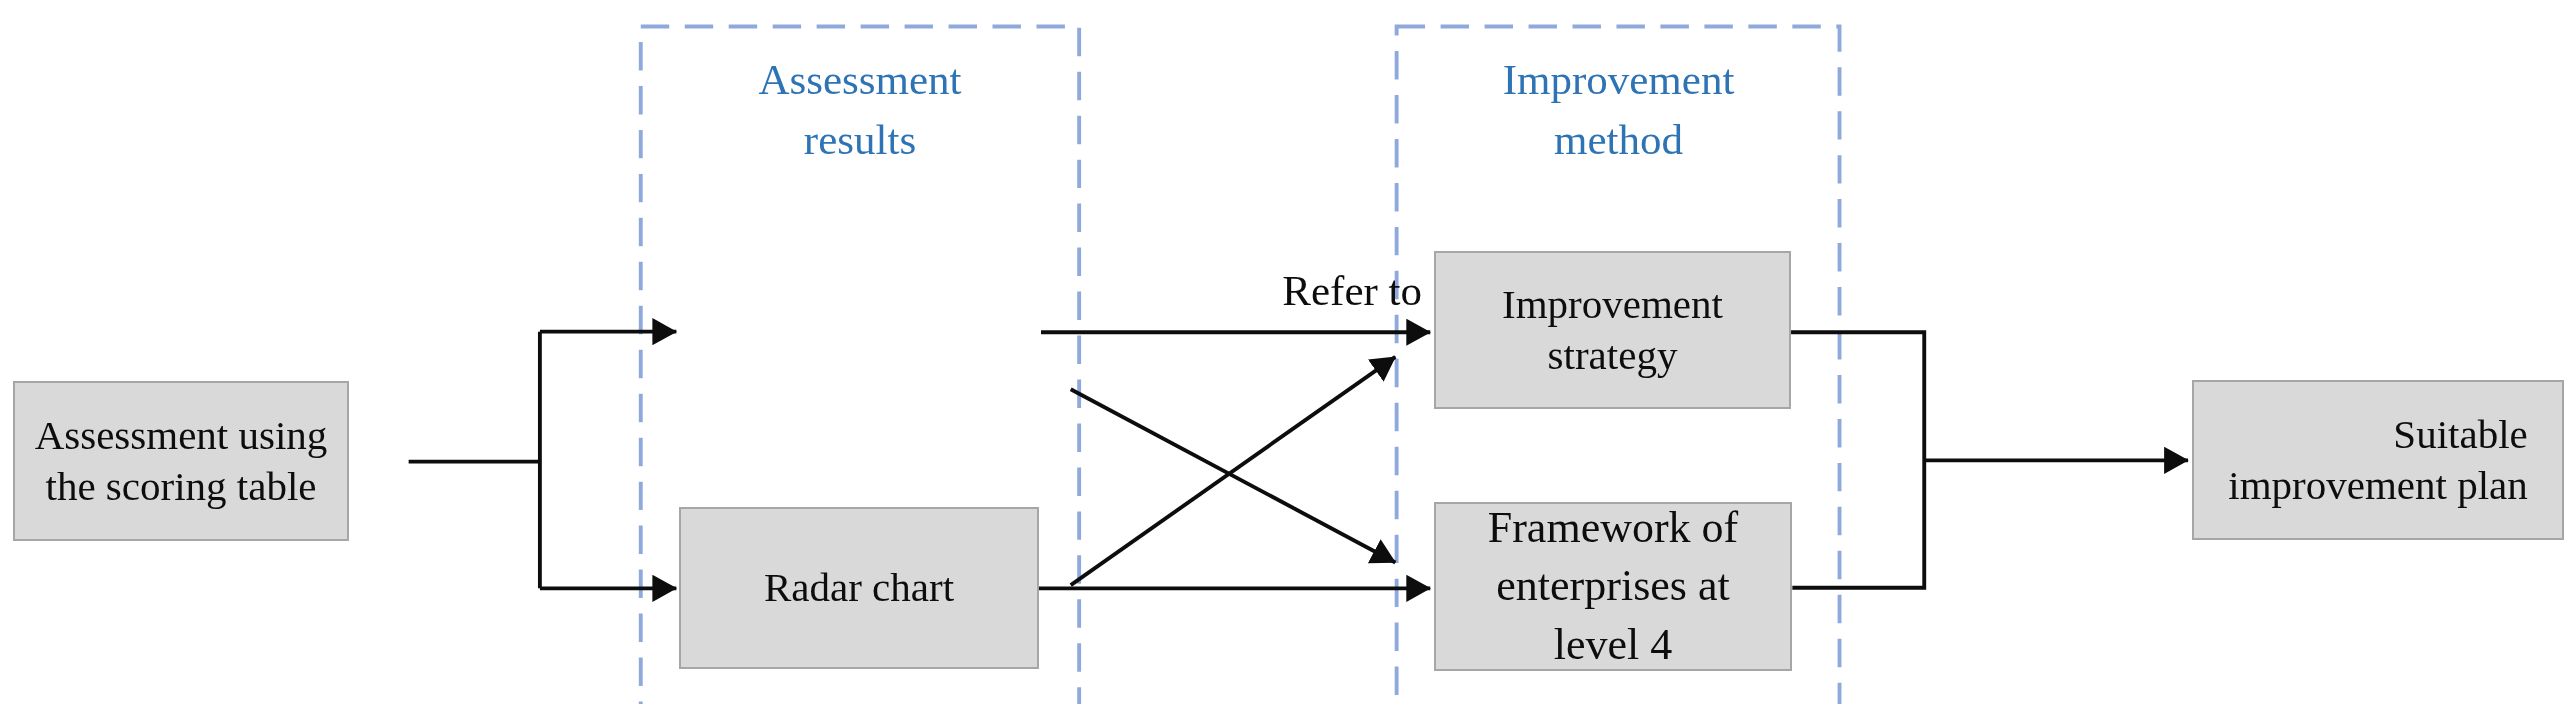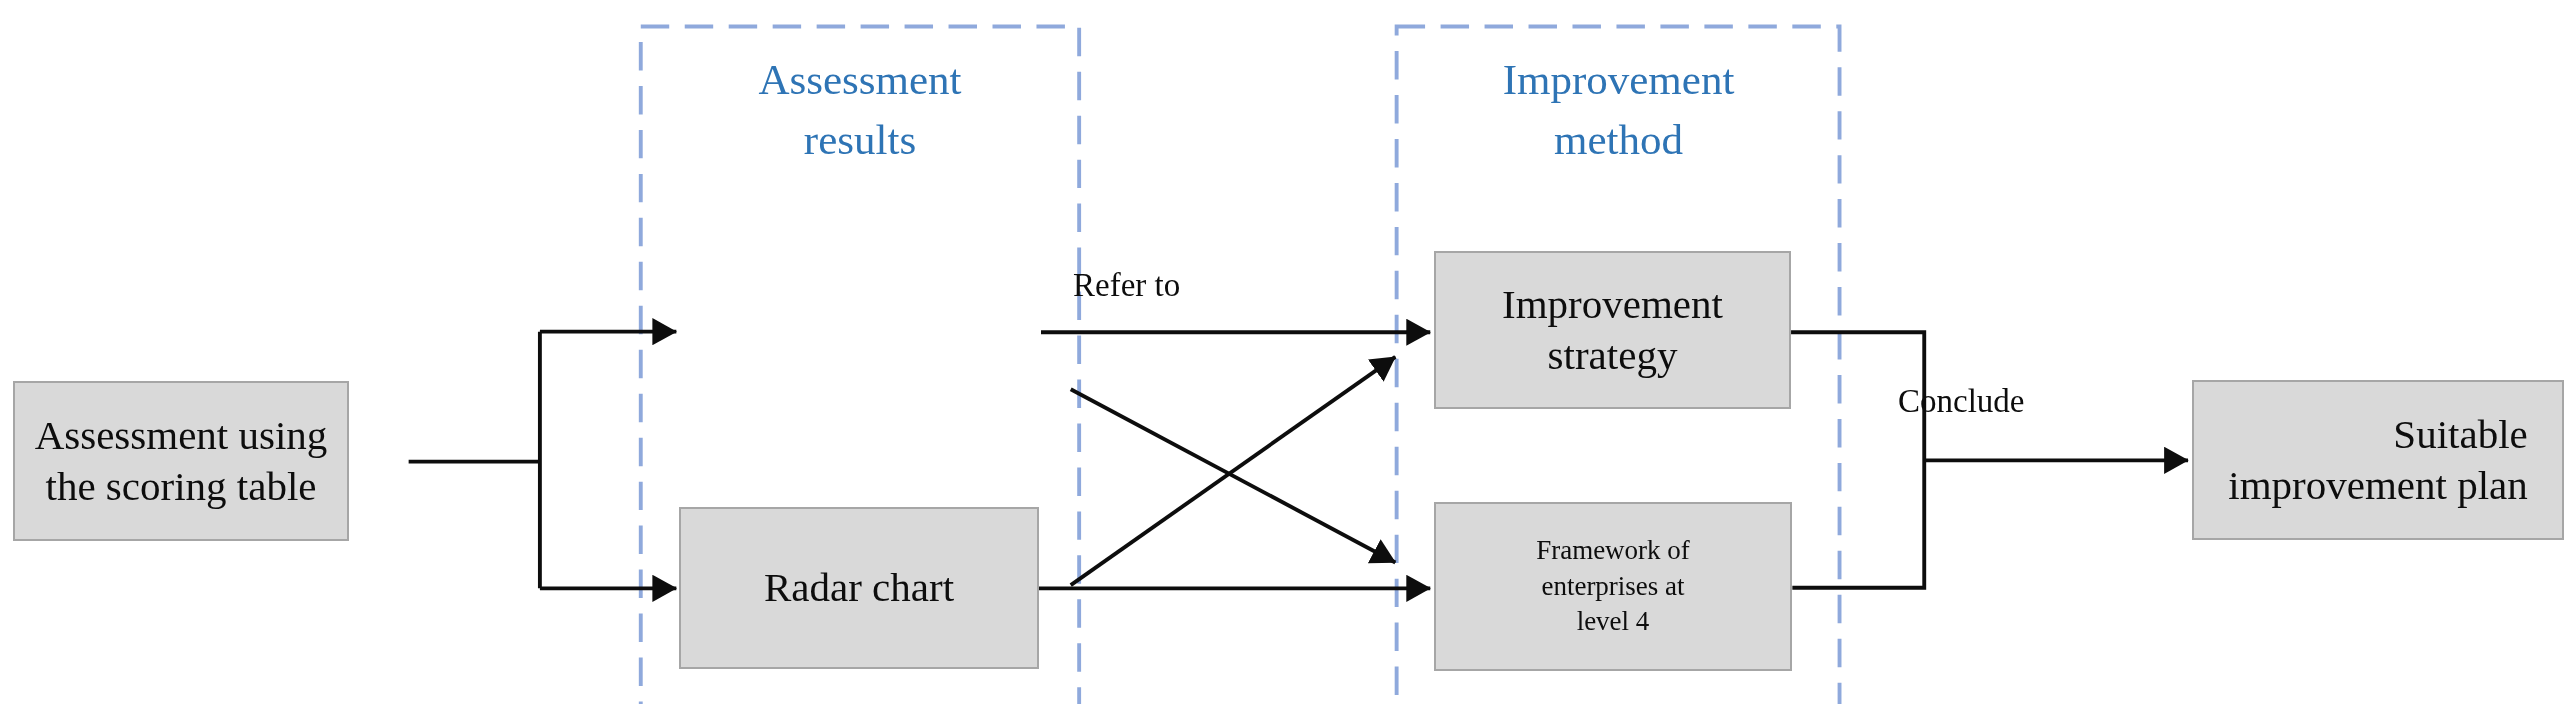--- a/index.html
+++ b/index.html
@@ -32,22 +32,22 @@
     border:2.6px solid var(--color-node-border);
     display:flex;align-items:center;justify-content:center;
     text-align:center;white-space:pre-line;
     font-size:41px;line-height:1.25;color:var(--color-text);
   }
   .group-title{
     position:absolute;text-align:center;white-space:pre-line;
     font-size:43px;line-height:1.4;color:var(--color-group-title);
   }
   .edge-label{
-    position:absolute;text-align:left;white-space:pre;
-    font-size:33px;line-height:1;color:var(--color-text);
+    position:absolute;text-align:right;white-space:pre;
+    font-size:43px;line-height:1;color:var(--color-text);
   }
 </style>
 </head>
 <body>
 
 <div id="canvas">
 
   <svg id="wires" viewBox="0 0 3984 1090" xmlns="http://www.w3.org/2000/svg">
     <defs>
       <marker id="ah" markerUnits="userSpaceOnUse" markerWidth="38" markerHeight="42" refX="37" refY="21" orient="auto">
@@ -88,28 +88,27 @@
 
   <div class="node" style="left:679px;top:491px;width:360px;height:162px;">
     <span>Radar chart</span>
   </div>
 
   <div class="node" style="left:1434px;top:235px;width:357px;height:158px;">
     <span>Improvement
 strategy</span>
   </div>
 
-  <div class="node" style="left:1434px;top:486px;width:358px;height:169px;font-size:27px;line-height:1.32;">
+  <div class="node" style="left:1434px;top:486px;width:358px;height:169px;font-size:44px;line-height:1.32;">
     <span>Framework of
 enterprises at
 level 4</span>
   </div>
 
   <div class="node" style="left:2192px;top:364px;width:372px;height:160px;text-align:right;">
     <span>Suitable
 improvement plan</span>
   </div>
 
   <div class="edge-label" style="left:1073px;top:253px;width:349px;">Refer to</div>
-  <div class="edge-label" style="left:1898px;top:369px;width:297px;">Conclude</div>
 
 </div>
 
 
 </body></html>

